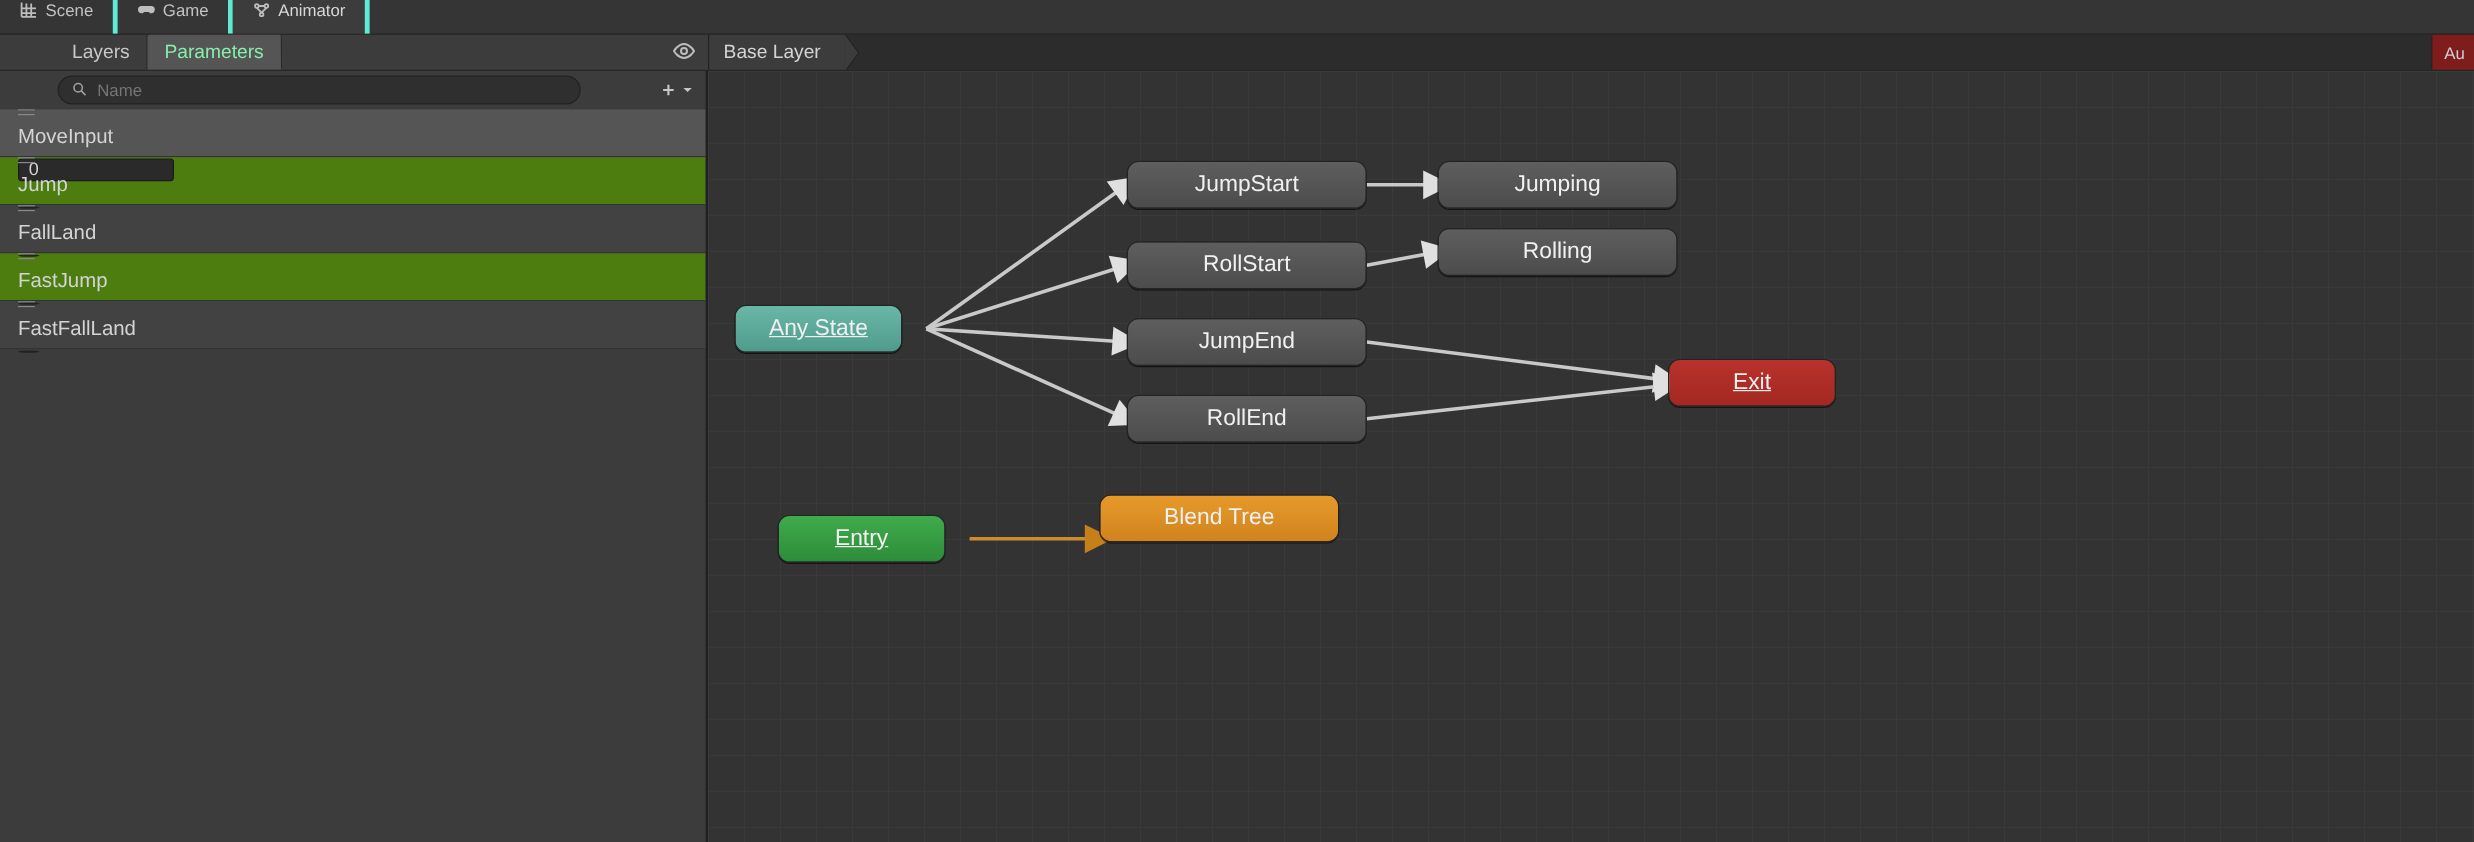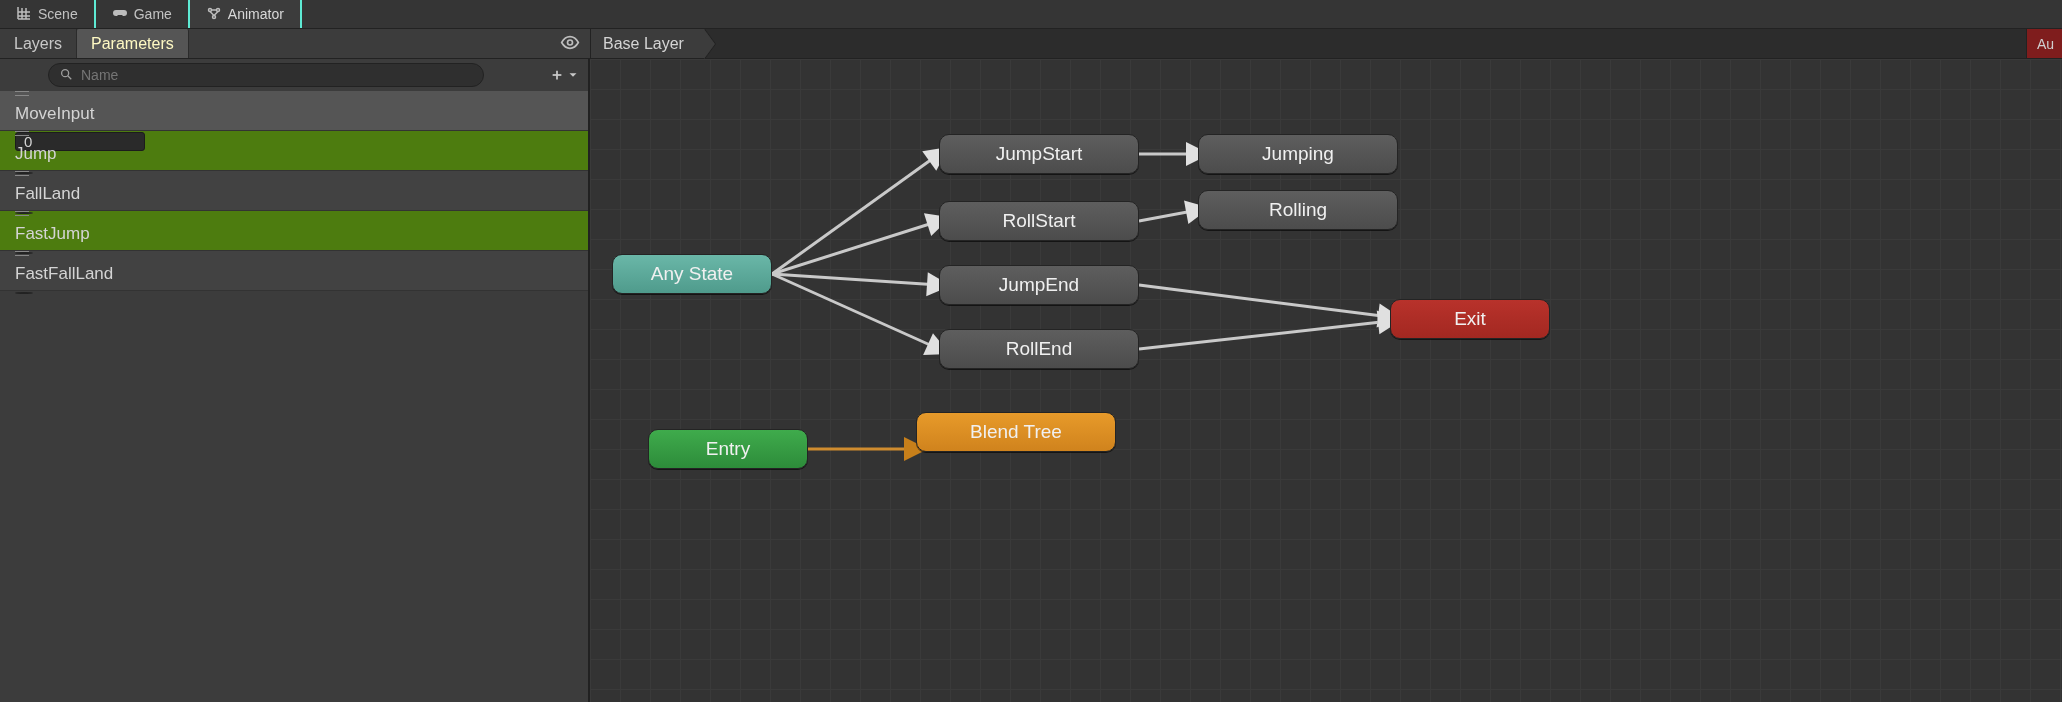--- a/index.html
+++ b/index.html
@@ -1,29 +1,29 @@
 <!DOCTYPE html>
 <html><head>
 <meta charset="utf-8">
 <style>
   * { box-sizing: border-box; }
   html, body { margin: 0; padding: 0; height: 100%; font-family: "Segoe UI", "Helvetica Neue", Arial, sans-serif; font-size: 14px; color: #d4d4d4; background: #3c3c3c; user-select: none; }
   .app { display: flex; flex-direction: column; width: 2062px; height: 702px; overflow: hidden; }
 
   
   .editor-tabs { height: 29px; background: #353535; display: flex; align-items: stretch; border-bottom: 1px solid #222; }
-  .editor-tab { display: flex; align-items: center; gap: 6px; padding: 0 16px; color: #c2c2c2; border-right: 2px solid #5eead4; }
+  .editor-tab { display: flex; align-items: flex-start; gap: 6px; padding: 0 16px; color: #c2c2c2; border-right: 4px solid #5eead4; }
   .editor-tab svg { width: 16px; height: 16px; }
   .editor-tab.active { background: #3c3c3c; color: #d8d8d8; }
 
   
   .secondary-row { display: flex; height: 30px; border-bottom: 1px solid #222; }
-  .subtabs { width: 590px; background: #3c3c3c; display: flex; align-items: stretch; position: relative; }
+  .subtabs { width: 590px; background: #3c3c3c; display: flex; align-items: stretch; position: relative; padding-left: 46px; }
   .subtab { padding: 0 14px; display: flex; align-items: center; border-right: 1px solid #2b2b2b; color: #c8c8c8; font-size: 16px; }
-  .subtab.active { background: #555555; color: #fef9c3; border-radius: 2px 2px 0 0; }
+  .subtab.active { background: #555555; color: #86efac; border-radius: 2px 2px 0 0; }
   .eye { position: absolute; right: 10px; top: 50%; transform: translateY(-50%); }
   .eye svg { width: 20px; height: 20px; }
   .breadcrumb { flex: 1; background: #2c2c2c; display: flex; align-items: stretch; border-left: 1px solid #222; }
   .crumb { position: relative; display: flex; align-items: center; padding: 0 20px 0 12px; color: #d4d4d4; font-size: 16px; background: #3c3c3c; }
   .crumb::after {
     content: ""; position: absolute; right: -11px; top: 0; width: 0; height: 0;
     border-top: 15px solid transparent; border-bottom: 15px solid transparent; border-left: 11px solid #3c3c3c; z-index: 2;
   }
   .crumb::before {
     content: ""; position: absolute; right: -12px; top: 0; width: 0; height: 0;
@@ -59,21 +59,21 @@
     background-image:
       linear-gradient(#3a3a3a 1px, transparent 1px),
       linear-gradient(90deg, #3a3a3a 1px, transparent 1px);
     background-size: 30px 30px;
   }
   svg.graph { position: absolute; inset: 0; width: 100%; height: 100%; }
 
   .node { position: absolute; height: 40px; border: 1px solid #242424; border-radius: 10px; display: flex; align-items: center; justify-content: center; font-size: 19px; color: #f0f0f0; box-shadow: 0 1px 0 rgba(0,0,0,.6); }
   .node-label { pointer-events: none; }
   .sz-m { width: 200px; }
-  .sz-s { width: 160px; }
+  .sz-s { width: 140px; text-decoration: underline; }
 
   .c-anystate { background: linear-gradient(#6ab7a8, #4f9b8c); }
   .c-default { background: linear-gradient(#5e5e5e, #4c4c4c); }
   .c-entry { background: linear-gradient(#3fab4c, #2d8c3a); }
   .c-blend { background: linear-gradient(#e79a2a, #d0831d); }
   .c-blend { width: 200px; }
   .c-exit { background: linear-gradient(#b8322b, #a32821); }
 
 </style>
 </head>

